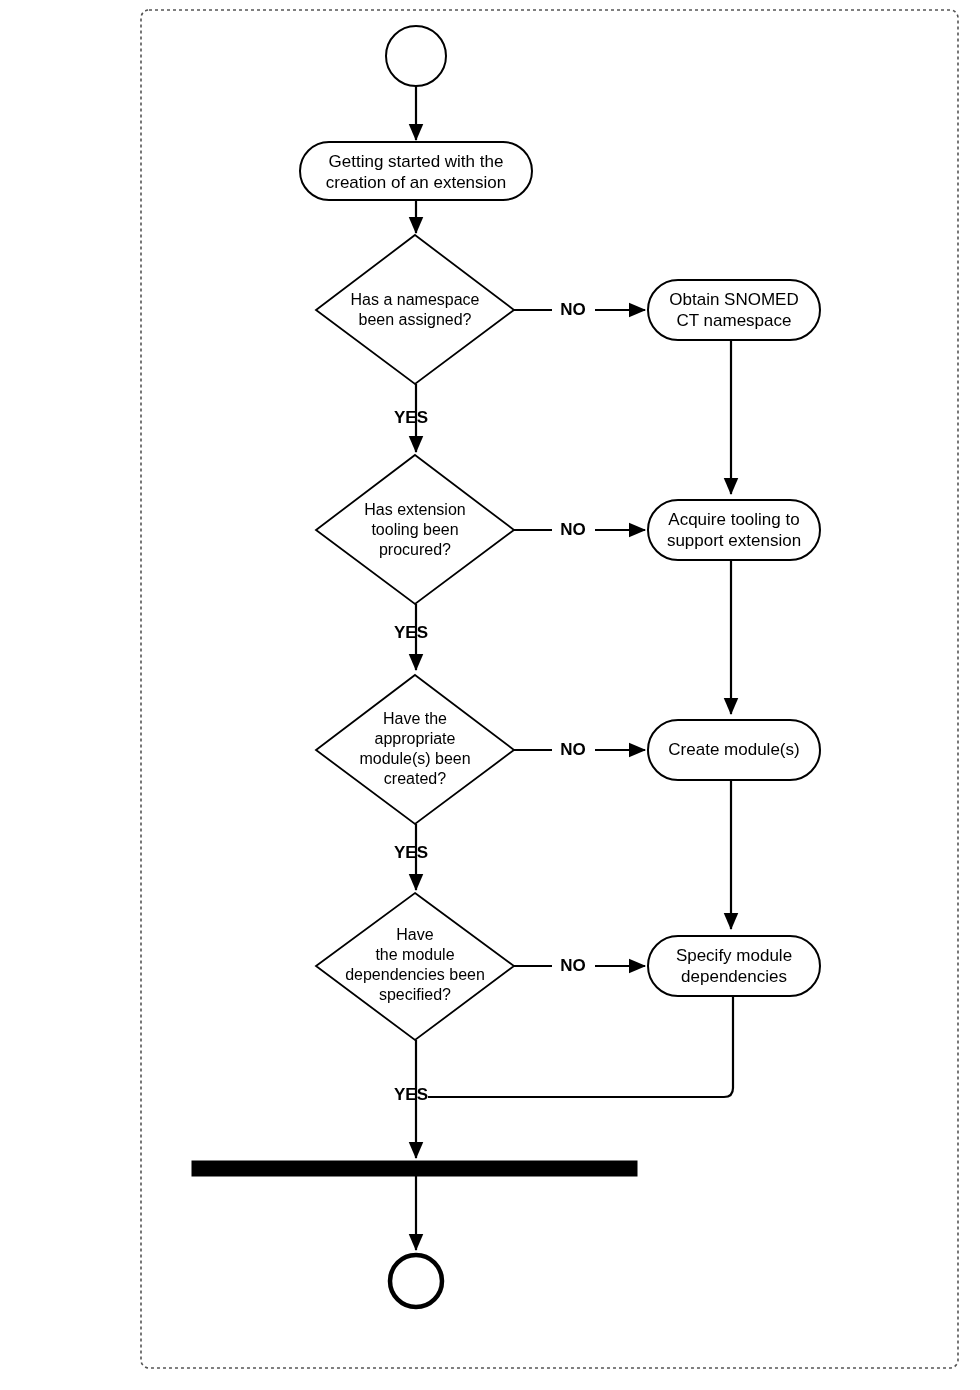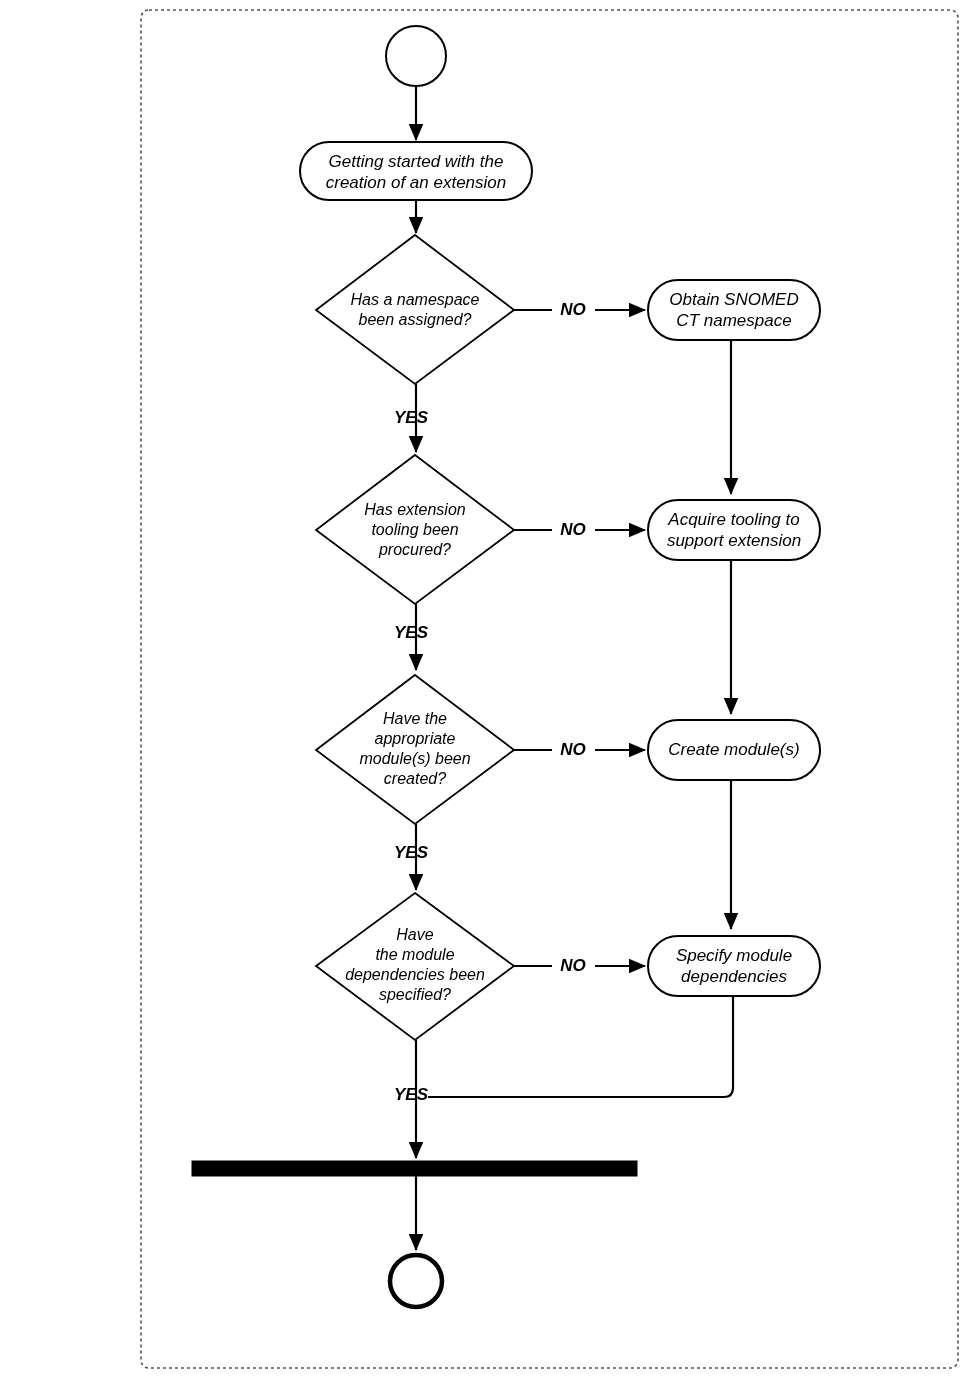--- a/index.html
+++ b/index.html
@@ -10,21 +10,20 @@
   body {
     width: 980px;
     height: 1390px;
     font-family: "Liberation Sans", sans-serif;
     overflow: hidden;
   }
   #diagram-root {
     position: relative;
     width: 980px;
     height: 1390px;
-    font-style: italic;
   }
   svg#flowchart {
     display: block;
     width: 980px;
     height: 1390px;
   }
   .canvas-border {
     fill: none;
     stroke: #555555;
     stroke-width: 1.6;

